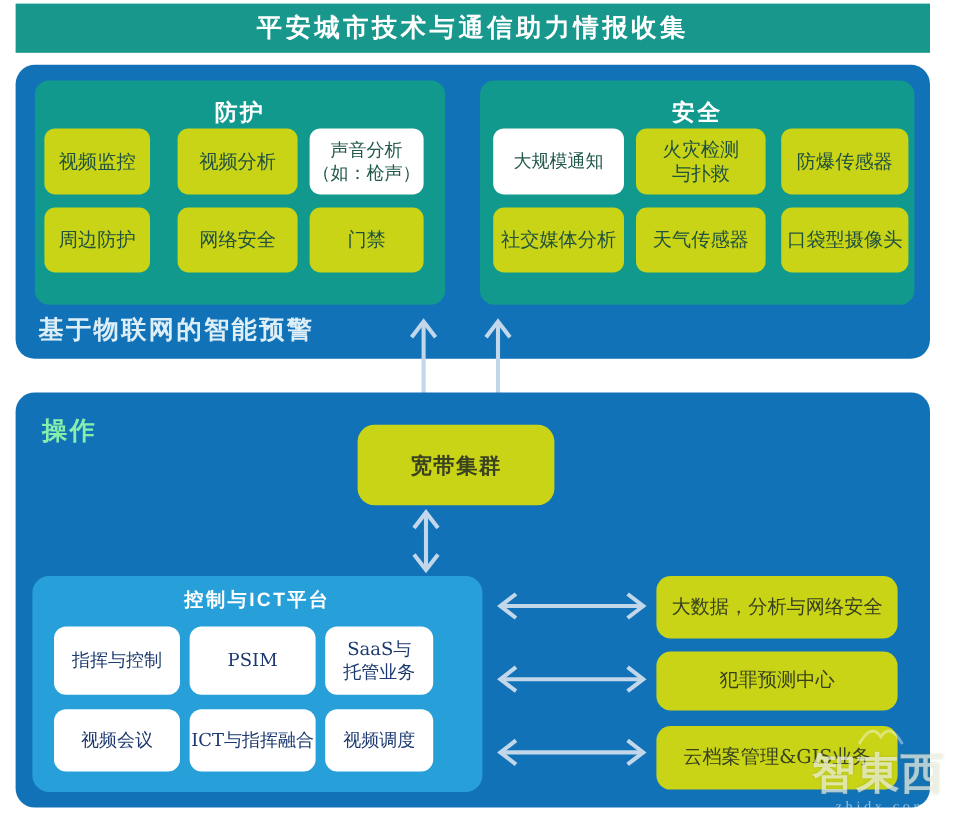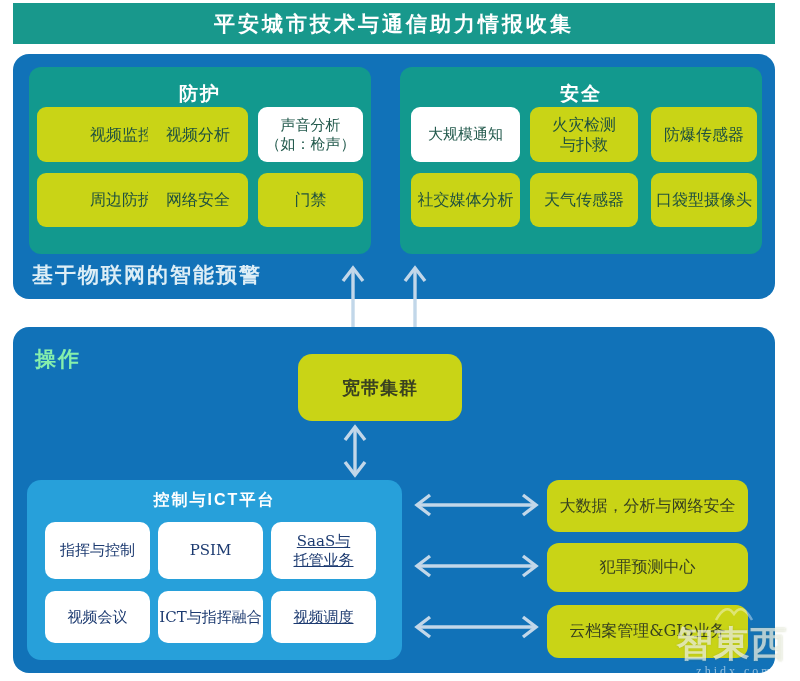--- a/index.html
+++ b/index.html
@@ -31,21 +31,21 @@
   }
   
   .box{
     position:absolute;border-radius:9px;display:flex;align-items:center;justify-content:center;
     text-align:center;font-family:"DejaVu Serif","Liberation Serif",serif;
     white-space:pre-line;line-height:1.25;
   }
   .box.yellow{background:#c9d416;color:#20513f;font-size:16px;}
   .box.white{background:#ffffff;color:#235a4d;font-size:15px;}
   
-  .p-c1{left:8px;width:100px;padding-left:35px;}   .p-c2{left:119px;width:100px;}  .p-c3{left:229px;width:105px;}
+  .p-c1{left:8px;width:88px;}   .p-c2{left:119px;width:100px;}  .p-c3{left:229px;width:95px;}
   .s-c1{left:11px;width:109px;}  .s-c2{left:130px;width:108px;}  .s-c3{left:251px;width:106px;}
   .r1{top:40px;height:55px;}     .r2{top:106px;height:54px;}
   .iot-label{
     position:absolute;left:19px;top:207px;color:#ddeef6;font-size:21px;
     font-weight:bold;letter-spacing:2px;
   }
   
   .op-label{
     position:absolute;left:22px;top:18px;color:#86efac;font-size:21px;
     font-weight:bold;letter-spacing:2px;
@@ -58,21 +58,21 @@
   }
   .ict-panel{
     position:absolute;left:14px;top:153px;width:375px;height:180px;
     background:#27a0da;border-radius:14px;
   }
   .ict-title{
     text-align:center;color:#ffffff;font-size:16px;font-weight:bold;
     letter-spacing:2px;padding-top:10px;
   }
   .ict-panel .box.white{color:#1c3a70;border-radius:10px;}
-  .i-c1{left:18px;width:105px;} .i-c2{left:131px;width:105px;} .i-c3{left:244px;width:105px;text-decoration:underline;}
+  .i-c1{left:18px;width:105px;} .i-c2{left:131px;width:105px;} .i-c3{left:244px;width:90px;}
   .i-r1{top:42px;height:57px;}  .i-r2{top:111px;height:52px;}
   .right-box{
     position:absolute;left:534px;width:201px;background:#c9d416;border-radius:12px;
     color:#37411f;font-size:16px;display:flex;align-items:center;justify-content:center;
     text-align:center;font-family:"DejaVu Serif","Liberation Serif",serif;padding:0 6px;
     box-sizing:border-box;
   }
   .rb1{top:153px;height:52px;} .rb2{top:216px;height:49px;} .rb3{top:278px;height:53px;}
   
   .arrow{position:absolute;}

